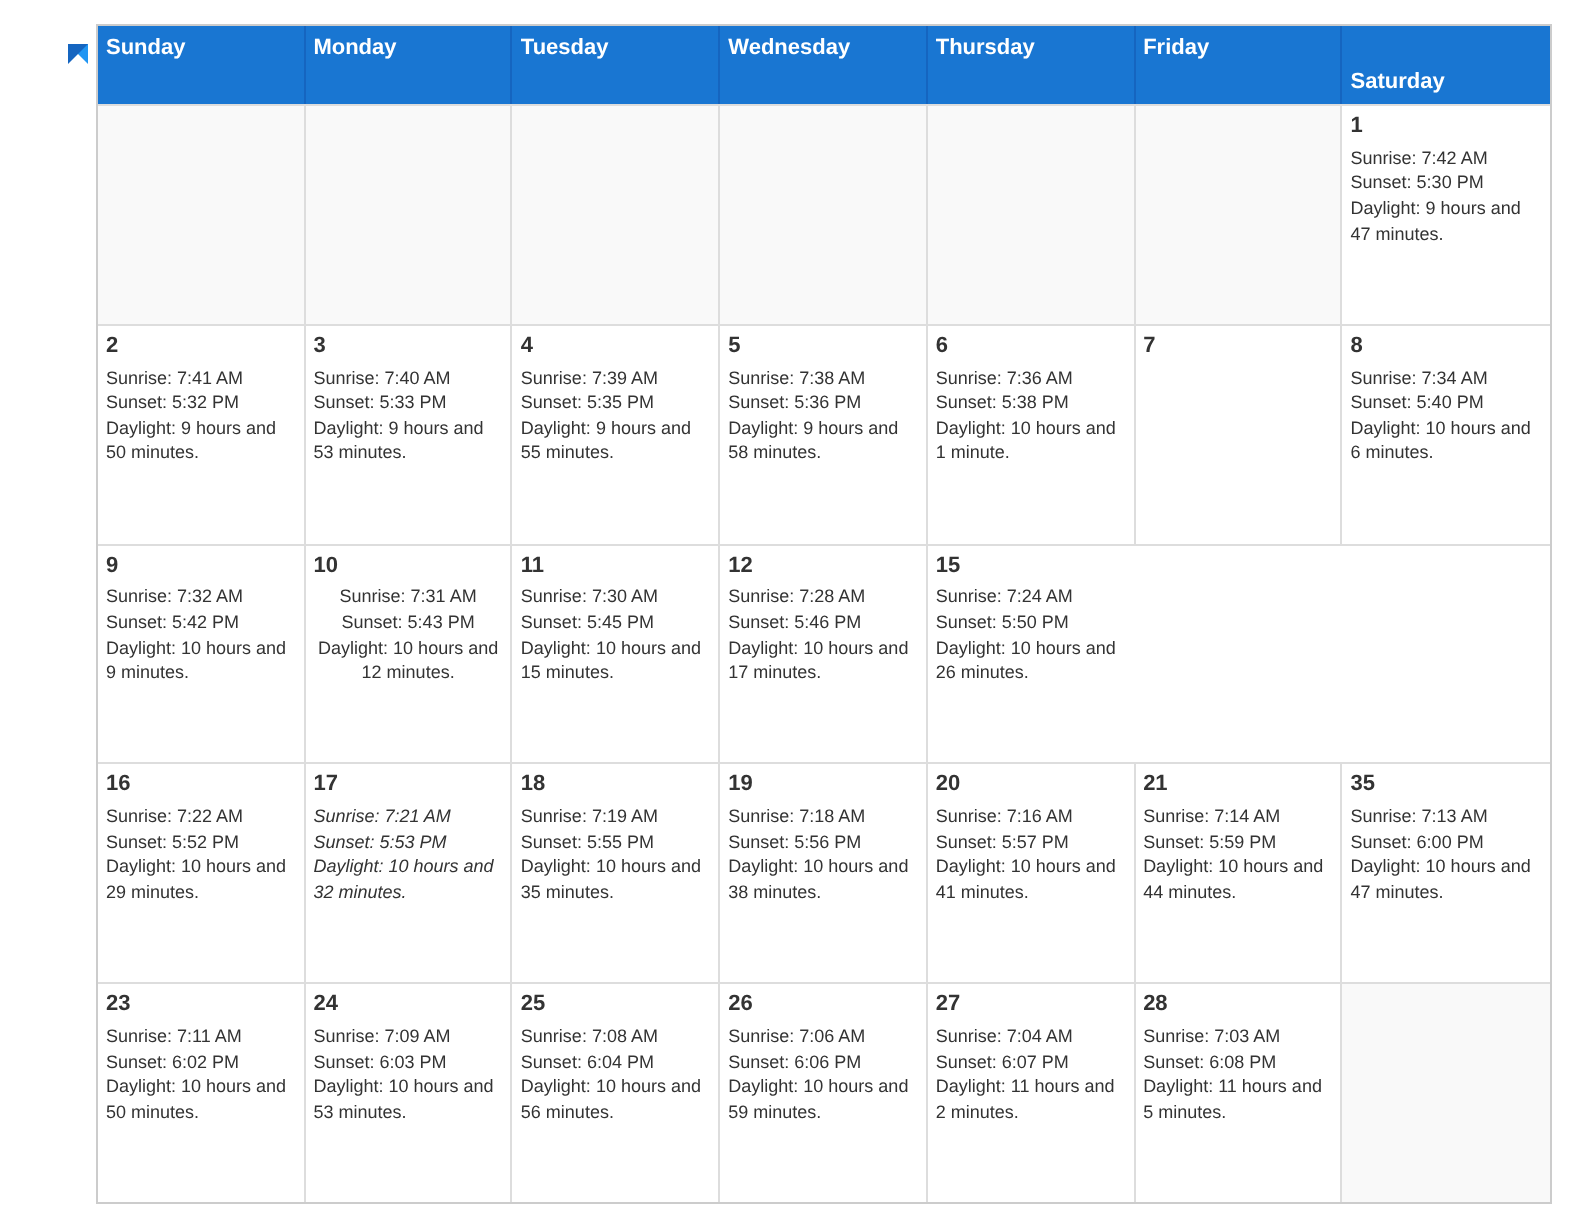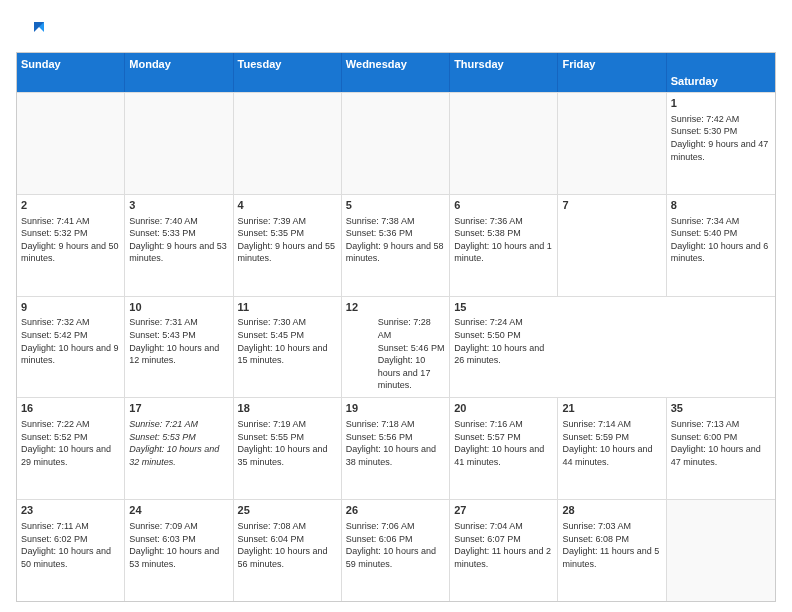--- a/index.html
+++ b/index.html
@@ -8,21 +8,21 @@
       background: #fff;
       width: 792px;
       height: 612px;
       overflow: hidden;
     }
     .page {
       width: 792px;
       height: 612px;
       padding: 12px 16px 10px 16px;
       display: flex;
-      flex-direction: column;
+      flex-direction: row;
     }
     .header {
       display: flex;
       justify-content: space-between;
       align-items: flex-start;
       margin-bottom: 8px;
     }
     .logo {
       display: flex;
       align-items: center;
@@ -199,33 +199,33 @@
         </div>
         <div class="cal-row">
           <div class="cal-cell">
             <div class="day-num">9</div>
             <div class="day-info" style="white-space: pre-line;">Sunrise: 7:32 AM
 Sunset: 5:42 PM
 Daylight: 10 hours and 9 minutes.</div>
           </div>
           <div class="cal-cell">
             <div class="day-num">10</div>
-            <div class="day-info" style="white-space: pre-line;">Sunrise: 7:31 AM
+            <div class="day-info" style="white-space: pre-line; text-align: center;">Sunrise: 7:31 AM
 Sunset: 5:43 PM
 Daylight: 10 hours and 12 minutes.</div>
           </div>
           <div class="cal-cell">
             <div class="day-num">11</div>
             <div class="day-info" style="white-space: pre-line;">Sunrise: 7:30 AM
 Sunset: 5:45 PM
 Daylight: 10 hours and 15 minutes.</div>
           </div>
           <div class="cal-cell">
             <div class="day-num">12</div>
-            <div class="day-info" style="white-space: pre-line; margin-left: 32px;">Sunrise: 7:28 AM
+            <div class="day-info" style="white-space: pre-line;">Sunrise: 7:28 AM
 Sunset: 5:46 PM
 Daylight: 10 hours and 17 minutes.</div>
           </div>
           <div class="cal-cell">
             <div class="day-num">15</div>
             <div class="day-info" style="white-space: pre-line;">Sunrise: 7:24 AM
 Sunset: 5:50 PM
 Daylight: 10 hours and 26 minutes.</div>
           </div>
         </div>

